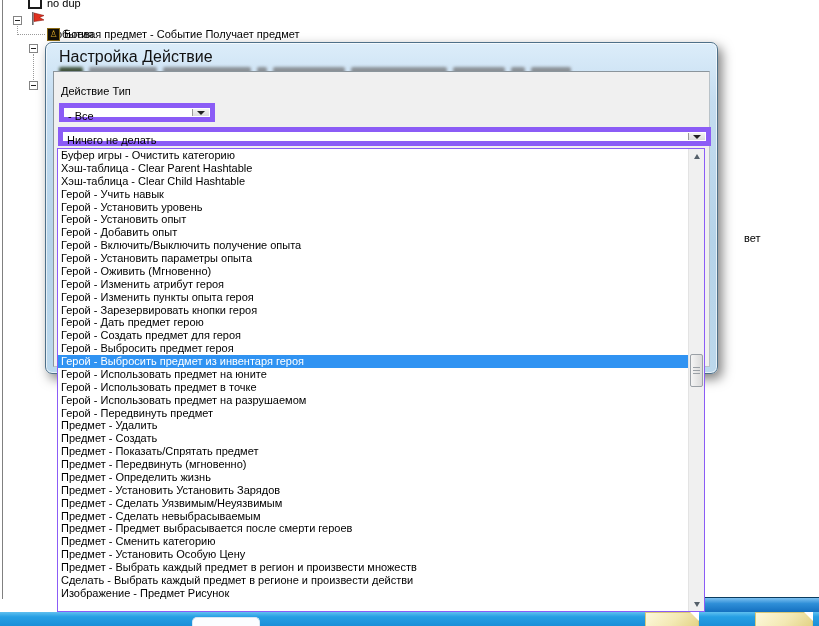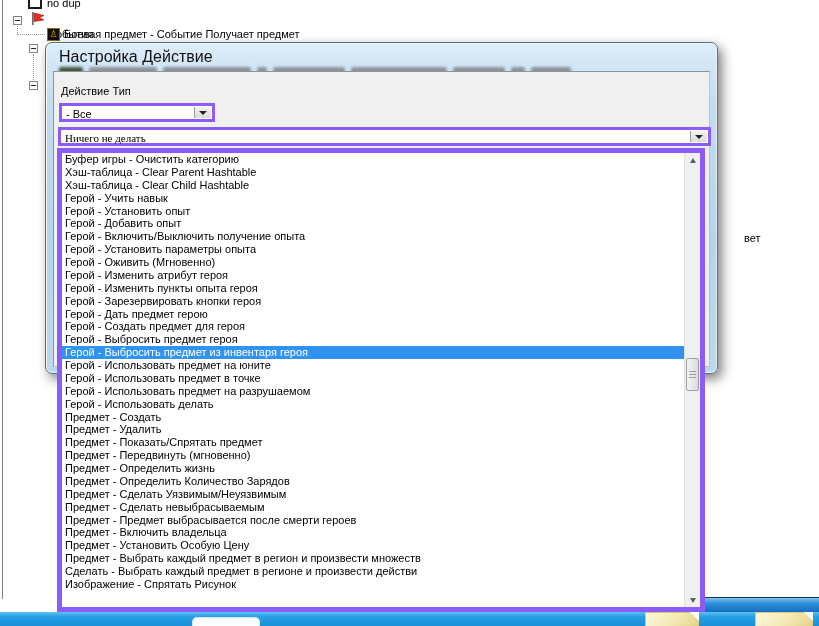--- a/index.html
+++ b/index.html
@@ -36,36 +36,36 @@
   .dialog-title{position:absolute;left:13px;top:5px;font-size:16px;color:#111;}
   .redacted{position:absolute;left:13px;top:18px;height:10px;white-space:nowrap;}
   .redacted .blob{display:inline-block;height:7px;margin-right:6px;border-radius:2px;background:#8b9197;filter:blur(1.6px);vertical-align:middle;}
   .redacted .blob.dark{background:#43553f;}
   .dlg-content{
     position:absolute;left:7px;top:28px;width:657px;height:296px;background:#f0f0f0;
     border:1px solid #8b959c;border-bottom-color:#b9c2c8;border-right-color:#b9c2c8;box-sizing:border-box;
   }
   .field-label{position:absolute;left:7px;top:13px;font-size:11px;color:#000;}
   .combo{
-    position:absolute;height:19px;background:#fff;border:3px solid #8b5cf6;box-sizing:border-box;
+    position:absolute;height:19px;background:#fff;border:5px solid #8b5cf6;box-sizing:border-box;
     font-size:11px;color:#000;
   }
   .combo .val{position:absolute;left:4px;top:2px;white-space:nowrap;}
   .combo .btn{
     position:absolute;right:1px;top:1px;bottom:1px;width:16px;
     background:linear-gradient(180deg,#f4f4f4,#dcdcdc);border-left:1px solid #9a9a9a;
     display:flex;align-items:center;justify-content:center;
   }
   .tri-down{width:0;height:0;border-left:4px solid transparent;border-right:4px solid transparent;border-top:4px solid #222;}
   .combo-type{left:5px;top:31px;width:156px;}
-  .combo-action{left:4px;top:55px;width:653px;font-family:Liberation Serif, serif;}
+  .combo-action{left:4px;top:55px;width:653px;}
   
   .drop-list{
     position:absolute;left:57px;top:148px;width:648px;height:464px;background:#fff;
-    border:5px solid #8b5cf6;box-sizing:border-box;z-index:10;
+    border:1px solid #8b5cf6;box-sizing:border-box;z-index:10;
   }
   .rows{position:absolute;left:0;top:0;right:16px;bottom:0;overflow:hidden;}
   .row{height:12.89px;line-height:12.9px;font-size:11px;color:#000;padding-left:3px;white-space:nowrap;overflow:hidden;}
   .row.sel{background:#3093f2;color:#fff;}
   .scrollbar{position:absolute;right:0;top:0;bottom:0;width:16px;background:#f0f0f0;border-left:1px solid #e3e3e3;box-sizing:border-box;}
   .sb-btn{position:absolute;left:0;width:16px;height:14px;display:flex;align-items:center;justify-content:center;}
   .sb-up{top:0;}
   .sb-down{bottom:0;}
   .tri-up-s{width:0;height:0;border-left:3.5px solid transparent;border-right:3.5px solid transparent;border-bottom:5px solid #55606a;}
   .tri-down-s{width:0;height:0;border-left:3.5px solid transparent;border-right:3.5px solid transparent;border-top:5px solid #55606a;}
@@ -154,50 +154,51 @@
     </div>
   </div>
 </div>
 
 <div class="drop-list">
   <div class="rows">
       <div class="row">Буфер игры - Очистить категорию</div>
       <div class="row">Хэш-таблица - Clear Parent Hashtable</div>
       <div class="row">Хэш-таблица - Clear Child Hashtable</div>
       <div class="row">Герой - Учить навык</div>
+      <div class="row">Герой - Установить уровень</div>
       <div class="row">Герой - Установить опыт</div>
       <div class="row">Герой - Добавить опыт</div>
       <div class="row">Герой - Включить/Выключить получение опыта</div>
       <div class="row">Герой - Установить параметры опыта</div>
       <div class="row">Герой - Оживить (Мгновенно)</div>
       <div class="row">Герой - Изменить атрибут героя</div>
       <div class="row">Герой - Изменить пункты опыта героя</div>
       <div class="row">Герой - Зарезервировать кнопки героя</div>
       <div class="row">Герой - Дать предмет герою</div>
       <div class="row">Герой - Создать предмет для героя</div>
       <div class="row">Герой - Выбросить предмет героя</div>
       <div class="row sel">Герой - Выбросить предмет из инвентаря героя</div>
       <div class="row">Герой - Использовать предмет на юните</div>
       <div class="row">Герой - Использовать предмет в точке</div>
       <div class="row">Герой - Использовать предмет на разрушаемом</div>
-      <div class="row">Герой - Использовать делать</div>
+      <div class="row">Герой - Передвинуть предмет</div>
+      <div class="row">Предмет - Удалить</div>
       <div class="row">Предмет - Создать</div>
-      <div class="row">Предмет - Удалить</div>
       <div class="row">Предмет - Показать/Спрятать предмет</div>
       <div class="row">Предмет - Передвинуть (мгновенно)</div>
       <div class="row">Предмет - Определить жизнь</div>
-      <div class="row">Предмет - Определить Количество Зарядов</div>
+      <div class="row">Предмет - Установить Установить Зарядов</div>
       <div class="row">Предмет - Сделать Уязвимым/Неуязвимым</div>
       <div class="row">Предмет - Сделать невыбрасываемым</div>
       <div class="row">Предмет - Предмет выбрасывается после смерти героев</div>
-      <div class="row">Предмет - Включить владельца</div>
+      <div class="row">Предмет - Сменить категорию</div>
       <div class="row">Предмет - Установить Особую Цену</div>
       <div class="row">Предмет - Выбрать каждый предмет в регион и произвести множеств</div>
       <div class="row">Сделать - Выбрать каждый предмет в регионе и произвести действи</div>
-      <div class="row">Изображение - Спрятать Рисунок</div>
+      <div class="row">Изображение - Предмет Рисунок</div>
     </div>
   <div class="scrollbar">
     <div class="sb-btn sb-up">
         <span class="tri-up-s"></span>
       </div>
     <div class="sb-thumb"></div>
     <div class="sb-btn sb-down">
         <span class="tri-down-s"></span>
       </div>
   </div>

